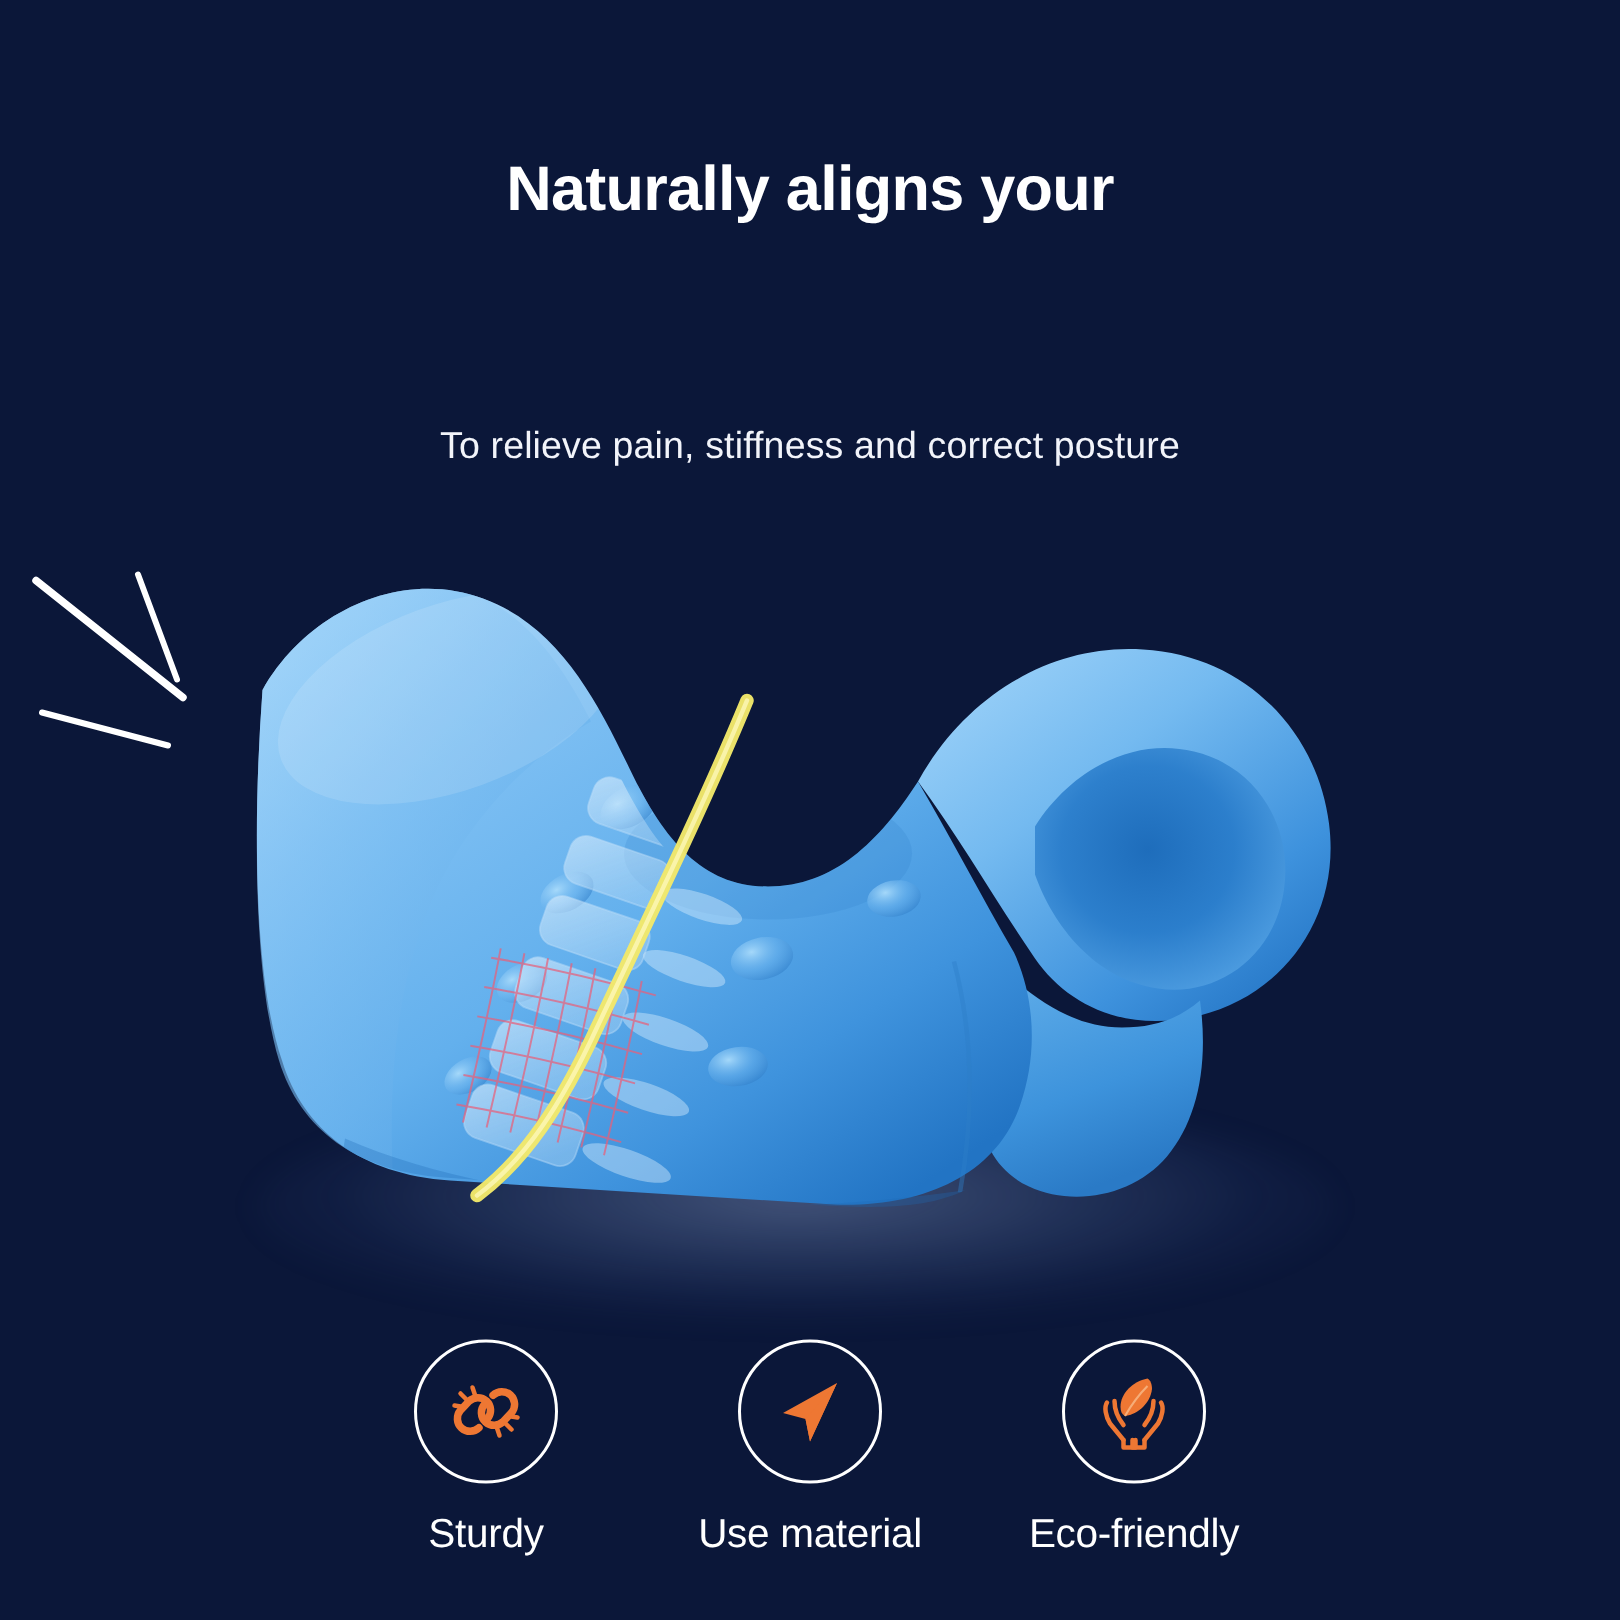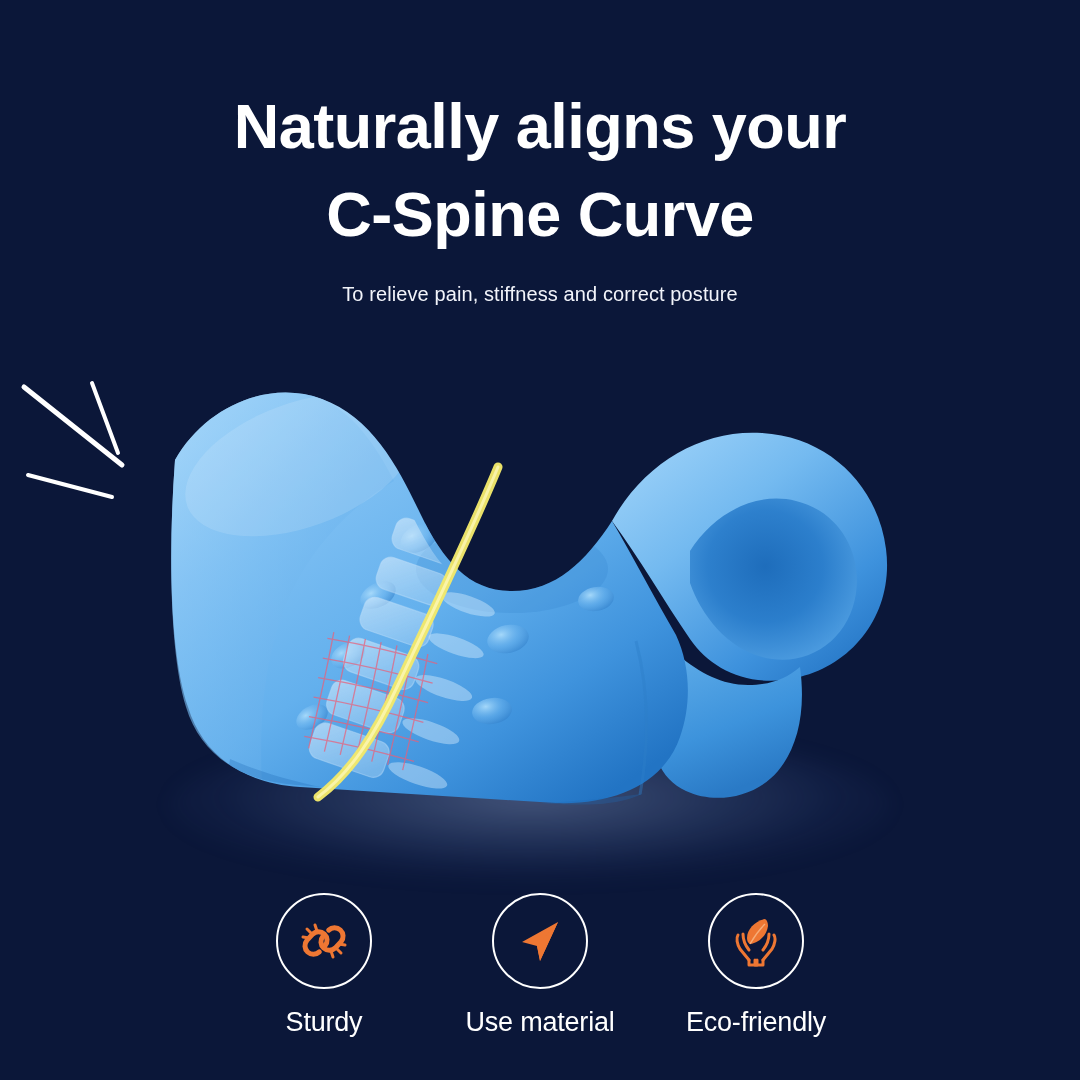--- a/index.html
+++ b/index.html
@@ -20,35 +20,35 @@
   }
 
   
   .headline {
     position: absolute;
     top: 82px;
     left: 0;
     width: 1080px;
     text-align: center;
     color: #ffffff;
-    font-size: 63px;
+    font-size: 42px;
     font-weight: bold;
     line-height: 88px;
     letter-spacing: -0.5px;
   }
   .headline .line { display: block; }
 
   .subtitle {
     position: absolute;
     top: 283px;
     left: 0;
     width: 1080px;
     text-align: center;
     color: #f2f4fa;
-    font-size: 20px;
+    font-size: 25px;
     font-weight: normal;
     letter-spacing: 0.1px;
   }
 
   
   .stage {
     position: absolute;
     left: 0;
     top: 355px;
     width: 1080px;
@@ -112,21 +112,20 @@
     letter-spacing: -0.2px;
   }
 </style>
 </head>
 <body>
 
 <div id="banner">
 
   <div class="headline">
     <span class="line">Naturally aligns your</span>
-    <span class="line">C-Spine Curve</span>
   </div>
 
   <div class="subtitle">To relieve pain, stiffness and correct posture</div>
 
   <div class="stage">
     <div class="floor-glow"></div>
 
     <svg class="product-svg" width="1080" height="520" viewBox="0 0 1080 520">
       <defs>
 

